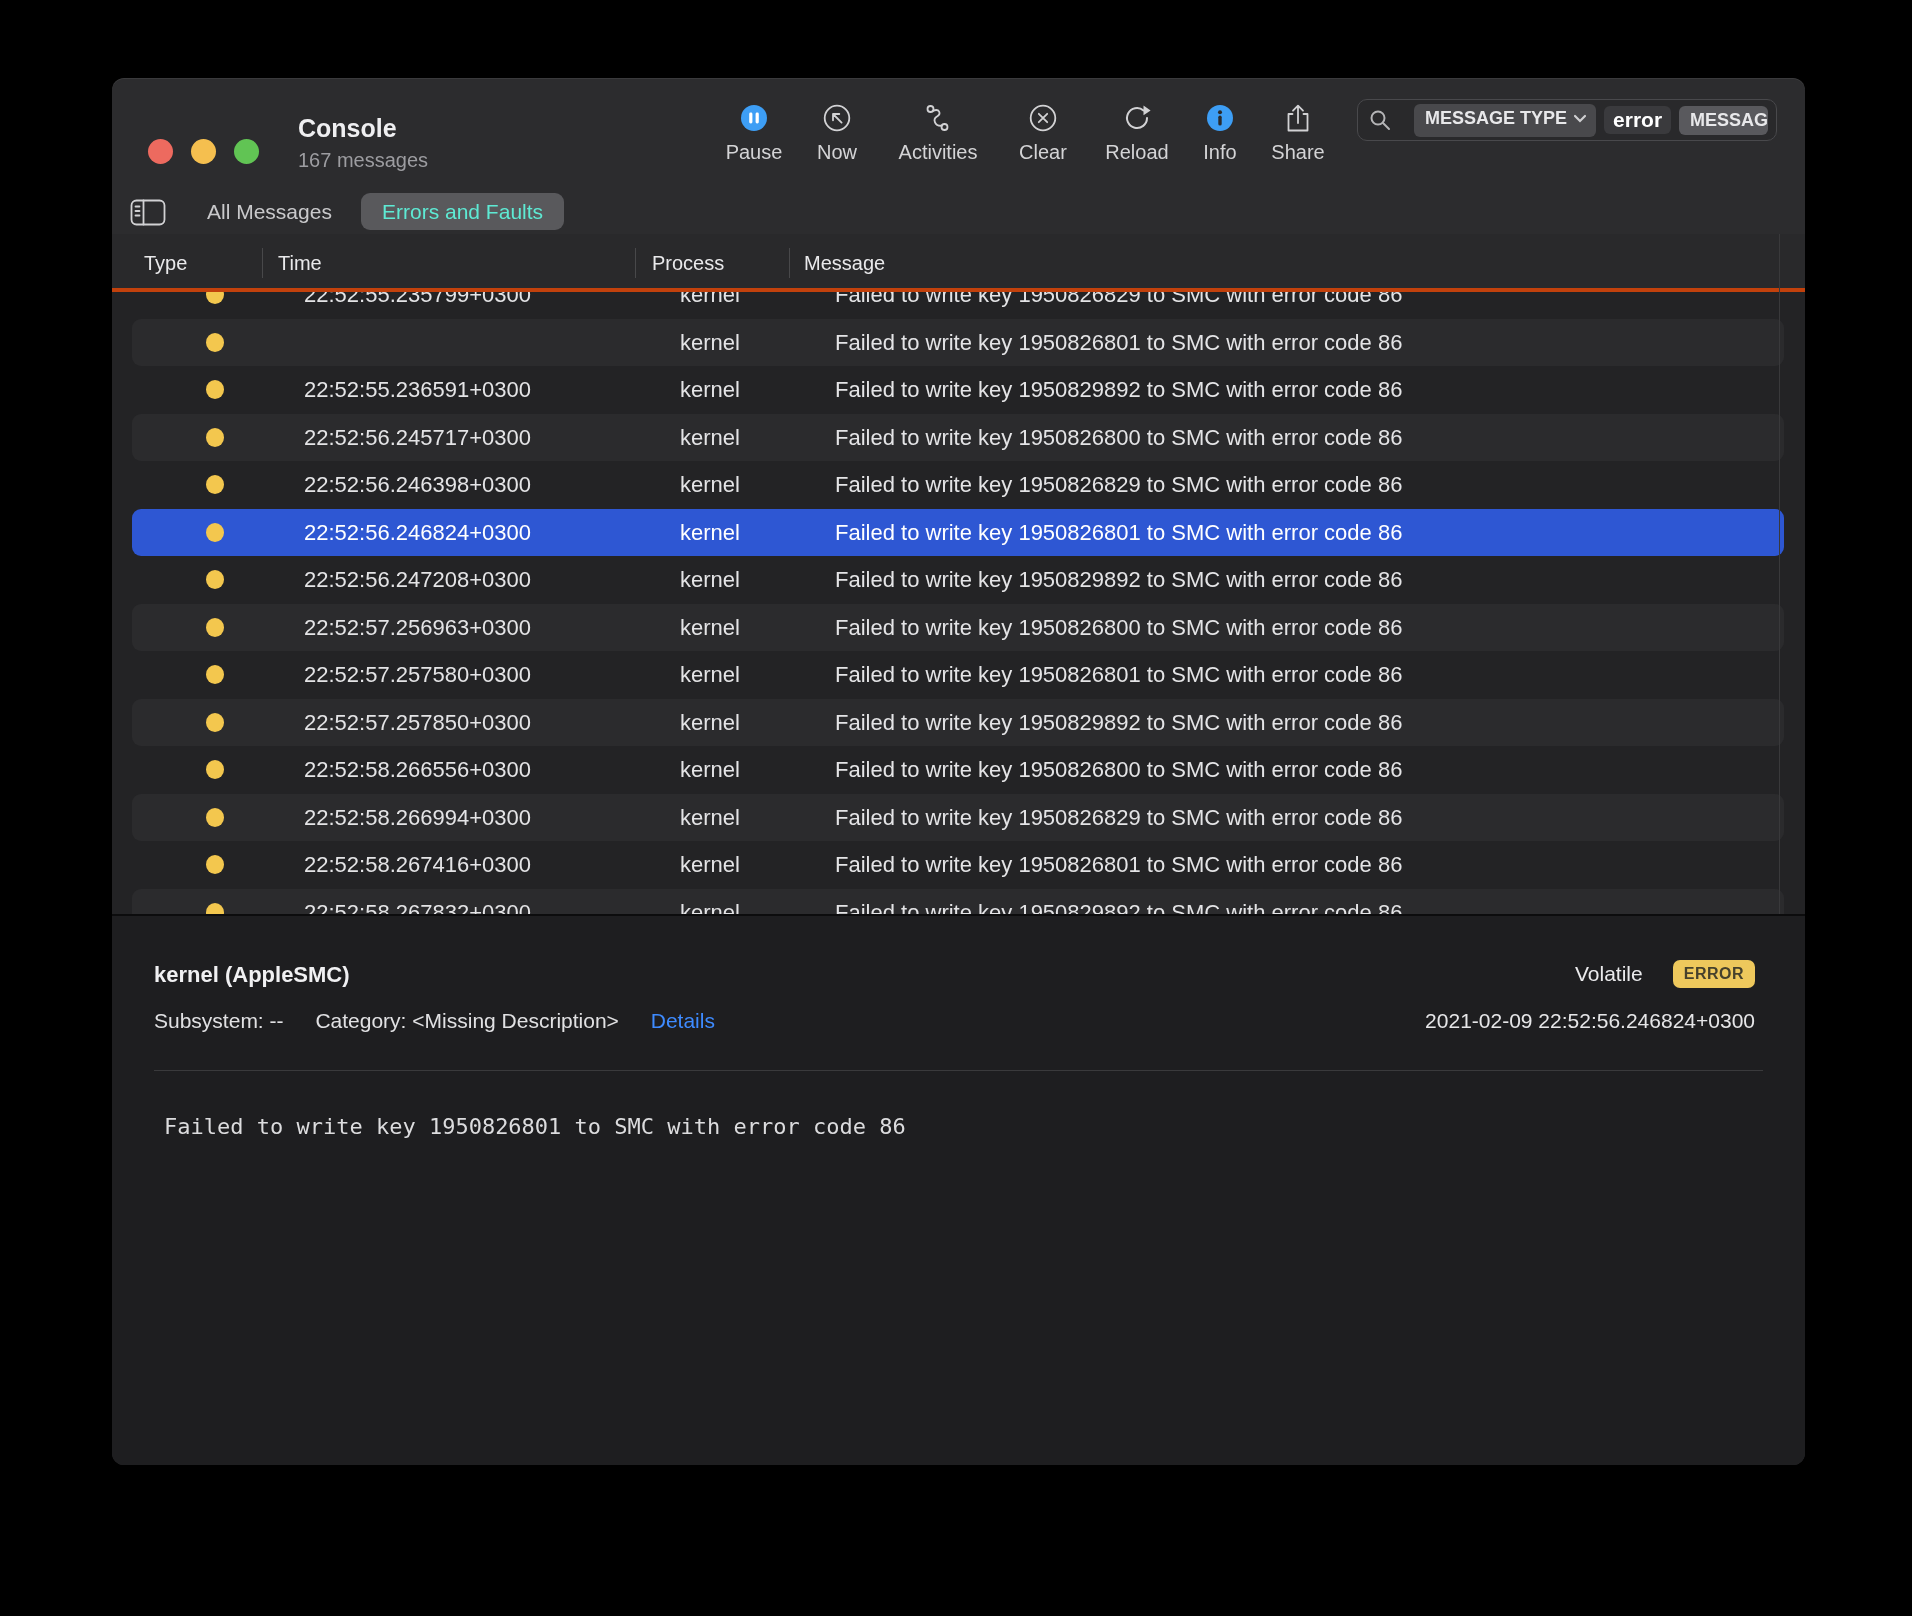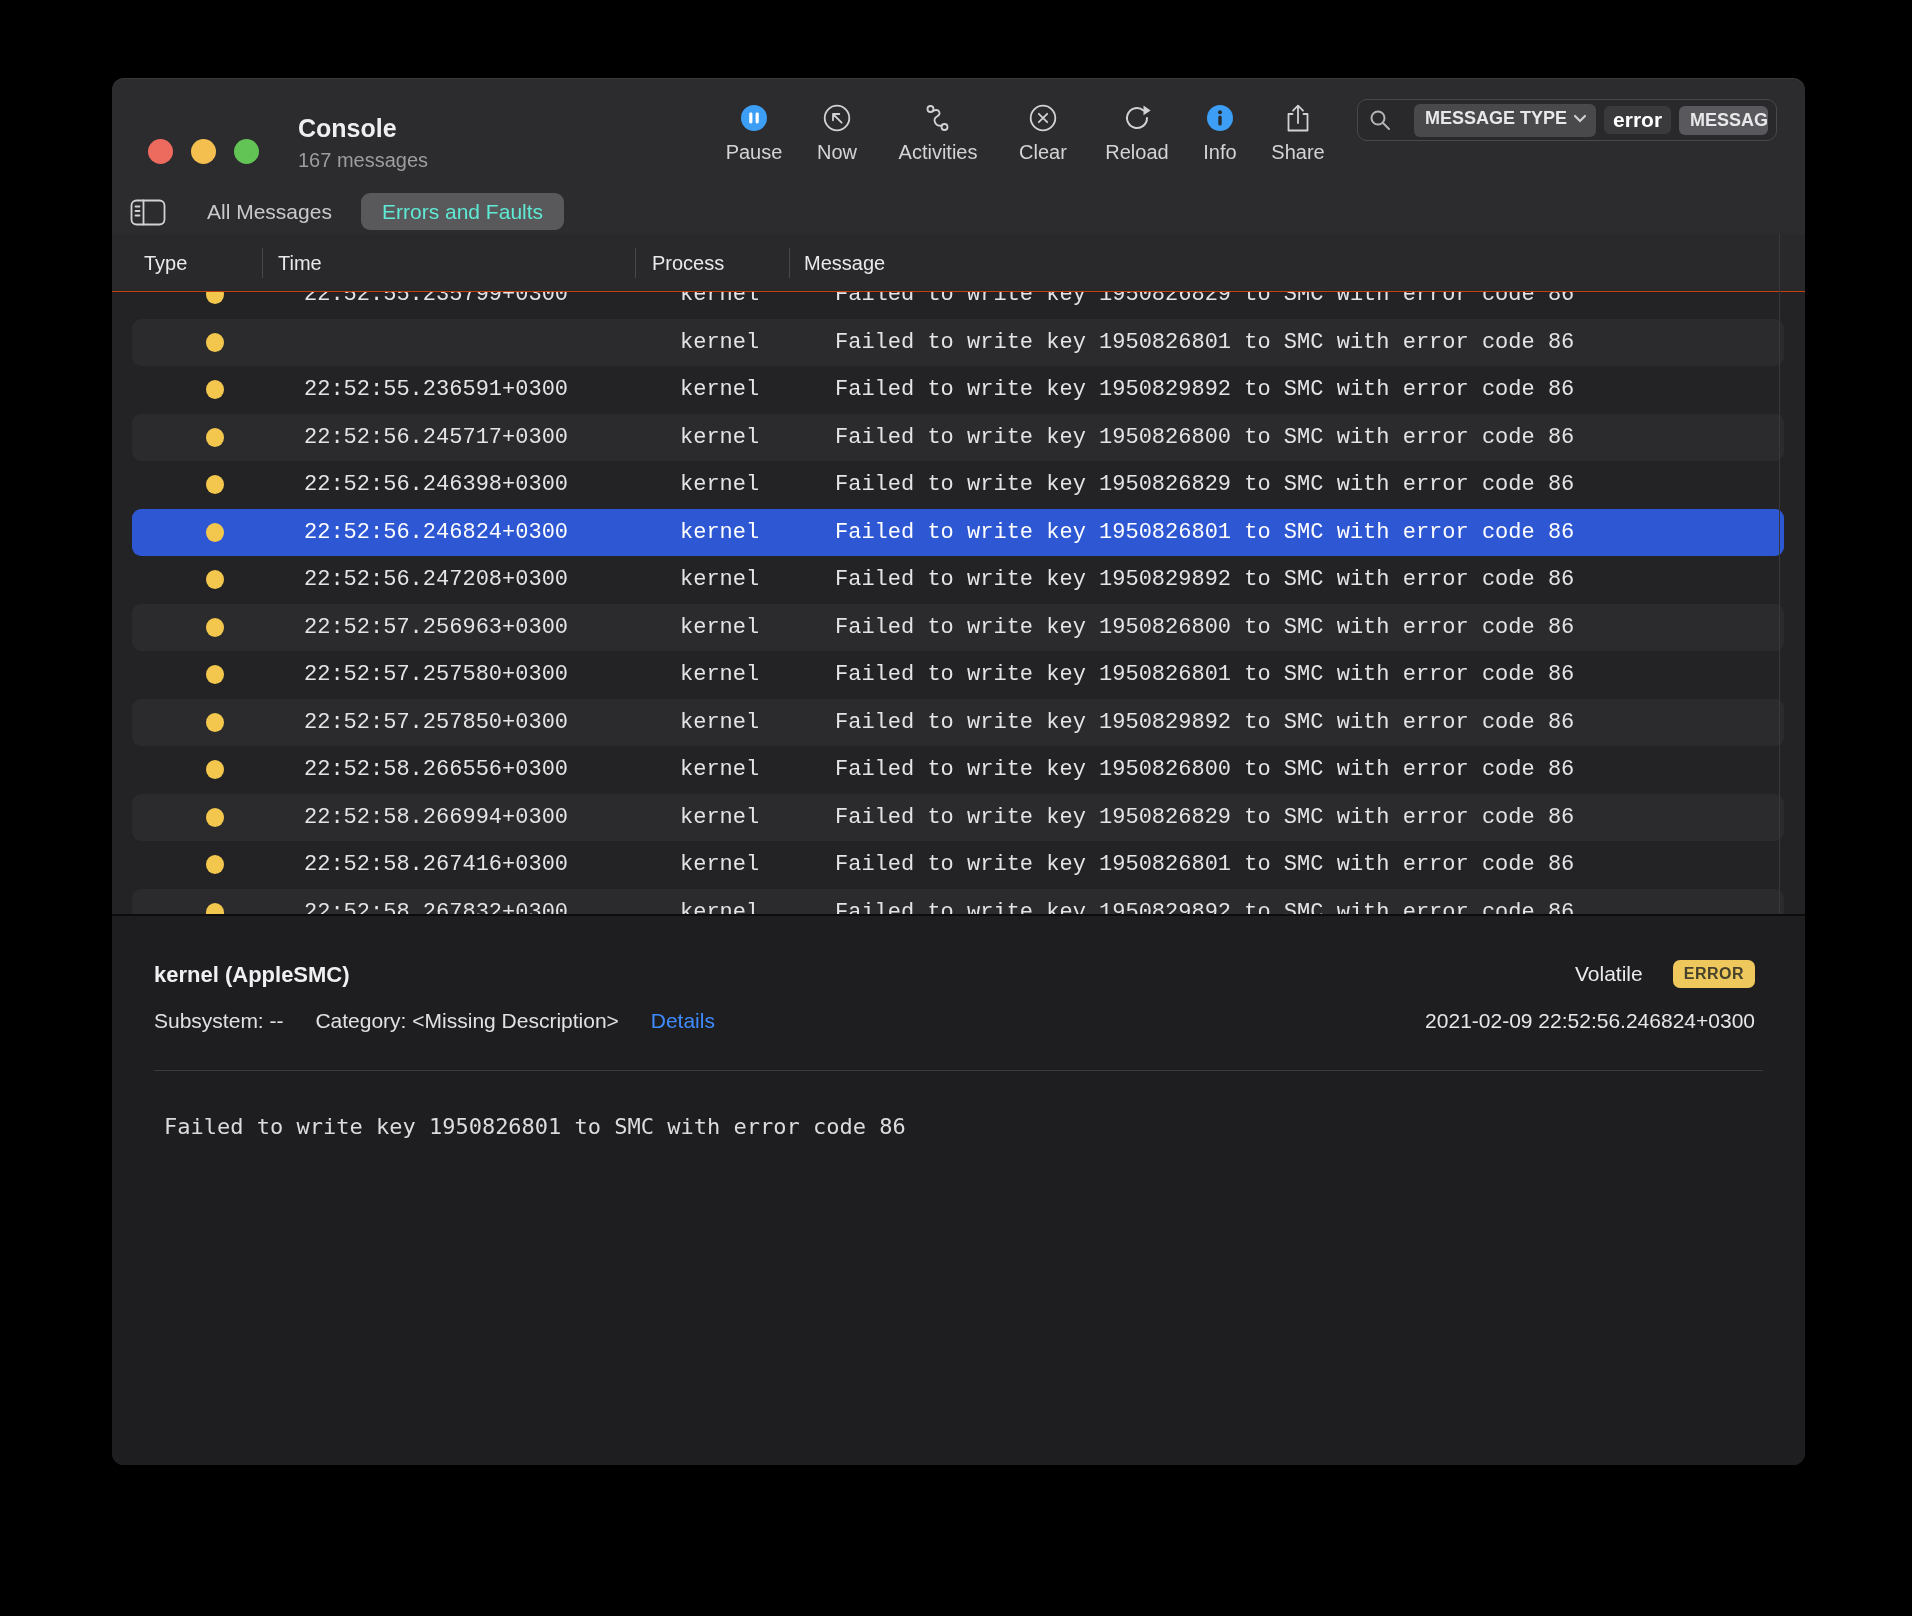--- a/index.html
+++ b/index.html
@@ -34,30 +34,30 @@
 
   
   .tabrow{position:absolute;left:0;top:112px;width:100%;height:44px;border-bottom:2px solid #bef264;}
   .sidebar-toggle{position:absolute;left:18px;top:8px;}
   .tab-plain{position:absolute;left:95px;top:0;height:44px;line-height:44px;font-size:21px;color:#c9c9cb;}
   .tab-pill{position:absolute;left:249px;top:3px;height:37px;line-height:37px;padding:0 21px;
     background:#59595c;border-radius:9px;font-size:21px;color:#5eead4;}
 
   
   .thead{position:absolute;left:0;top:156px;width:100%;height:58px;background:#29292b;
-    border-bottom:1px solid #c2410c;box-sizing:border-box;}
+    border-bottom:4px solid #c2410c;box-sizing:border-box;}
   .thead .col{position:absolute;top:0;height:58px;line-height:58px;font-size:20px;font-weight:500;color:#e9e9eb;}
   .thead .sep{position:absolute;top:14px;width:1px;height:30px;background:#48484a;}
 
   
   .rows-viewport{position:absolute;left:0;top:214px;width:100%;height:622px;background:#232325;overflow:hidden;}
   .row{position:absolute;left:20px;width:1652px;height:47px;border-radius:9px;}
   .row.alt{background:#2b2b2d;}
   .row.selected{background:#2e57d3;}
-  .row span{position:absolute;line-height:47px;font-family:Liberation Mono, monospace;font-size:22px;color:#e4e4e6;}
+  .row span{position:absolute;line-height:47px;font-family:Liberation Sans, sans-serif;font-size:22px;color:#e4e4e6;}
   .row.selected span{color:#ffffff;}
   .row .dot{position:absolute;left:74px;top:14px;width:18px;height:19px;border-radius:50%;background:#f3c74e;}
   .row .t{left:172px;}  .row .p{left:548px;}  .row .m{left:703px;white-space:nowrap;}
   .right-rule{position:absolute;left:1667px;top:156px;width:1px;height:680px;background:#39393b;}
   .table-detail-divider{position:absolute;left:0;top:836px;width:100%;height:2px;background:#0c0c0d;}
 
   
   .detail{position:absolute;left:0;top:838px;width:100%;height:549px;background:#1e1e20;}
   .d-title{position:absolute;left:42px;top:46px;font-size:22px;font-weight:bold;color:#f0f0f2;}
   .d-info{position:absolute;left:42px;top:93px;font-size:21px;color:#e1e1e3;}

